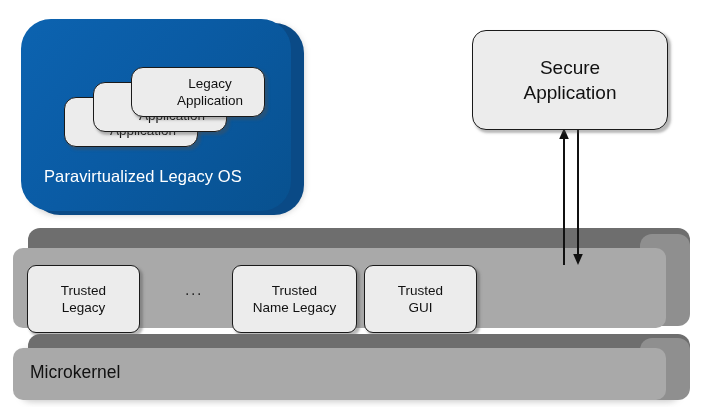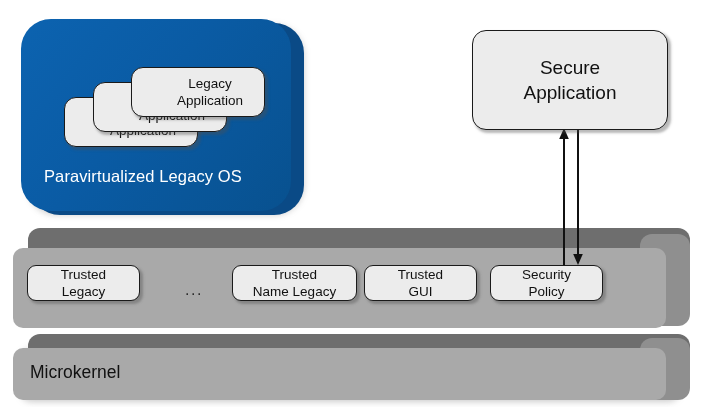--- a/index.html
+++ b/index.html
@@ -164,21 +164,21 @@
   .kernel-label {
     position: absolute;
     left: 30px;
     top: 28px;
     color: #111111;
     font-size: 17.5px;
     white-space: nowrap;
   }
 
   
-  .svc { height: 36px; }
+  .svc { height: 68px; }
   .svc-loader { left: 27px;  top: 265px; width: 113px; }
   .svc-name   { left: 232px; top: 265px; width: 125px; }
   .svc-gui    { left: 364px; top: 265px; width: 113px; }
   .svc-policy { left: 490px; top: 265px; width: 113px; }
 
   .ellipsis {
     position: absolute;
     left: 174px;
     top: 281px;
     width: 40px;
@@ -265,26 +265,20 @@
     </div>
   </div>
 
   <div class="node svc svc-gui">
     <div>
       <span>Trusted</span>
       <span>GUI</span>
     </div>
   </div>
 
-  <div class="node svc svc-policy">
-    <div>
-      <span>Security</span>
-      <span>Policy</span>
-    </div>
-  </div>
 
   <div class="bar kernel-bar">
     <div class="bar-shadow"></div>
     <div class="bar-top"></div>
     <div class="bar-side"></div>
     <div class="bar-face"></div>
     <div class="kernel-label">Microkernel</div>
   </div>
 
 </div>

